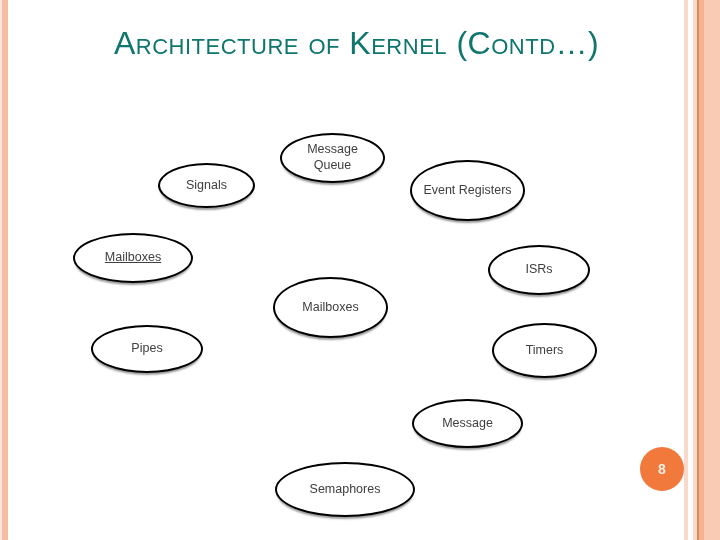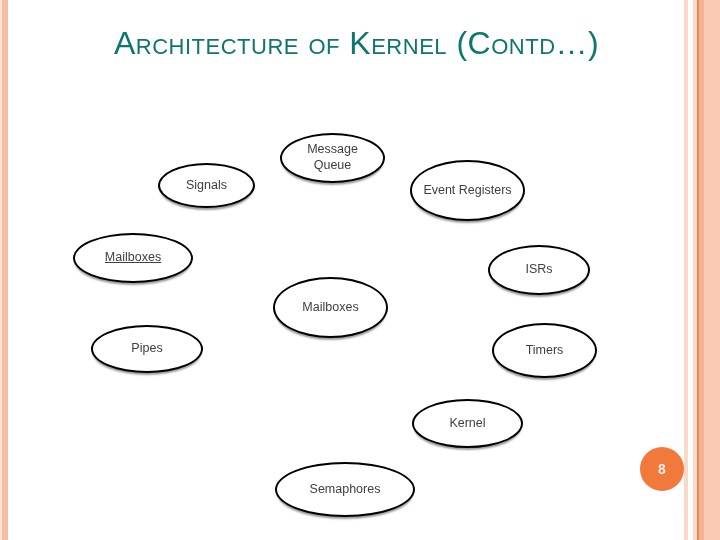--- a/index.html
+++ b/index.html
@@ -115,21 +115,21 @@
   <div class="node" style="left:273px; top:277px; width:115px; height:61px;">
     <span>Mailboxes</span>
   </div>
   <div class="node" style="left:91px;  top:325px; width:112px; height:48px;text-align:right;">
     <span>Pipes</span>
   </div>
   <div class="node" style="left:492px; top:323px; width:105px; height:55px;">
     <span>Timers</span>
   </div>
   <div class="node" style="left:412px; top:399px; width:111px; height:49px;">
-    <span>Kernel</span>
+    <span>Message</span>
   </div>
   <div class="node" style="left:275px; top:462px; width:140px; height:55px;">
     <span>Semaphores</span>
   </div>
 
   <div class="page-badge">
     <span>8</span>
   </div>
 
 </div>

